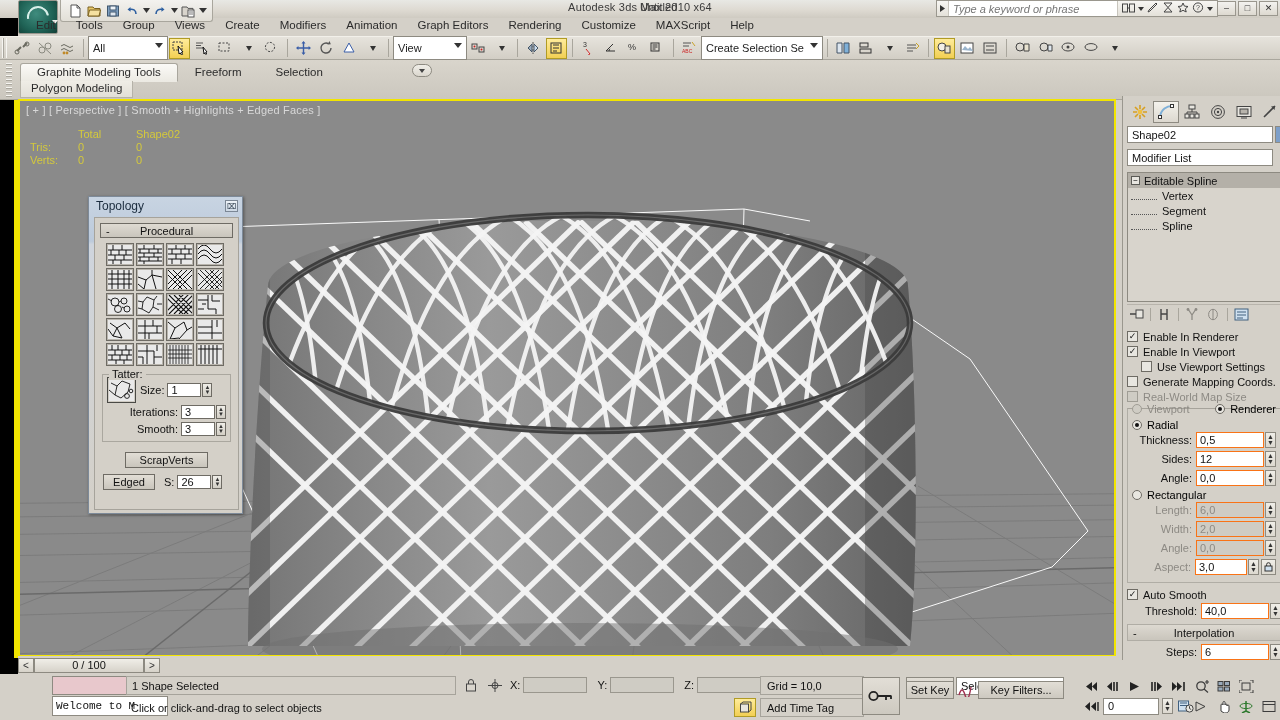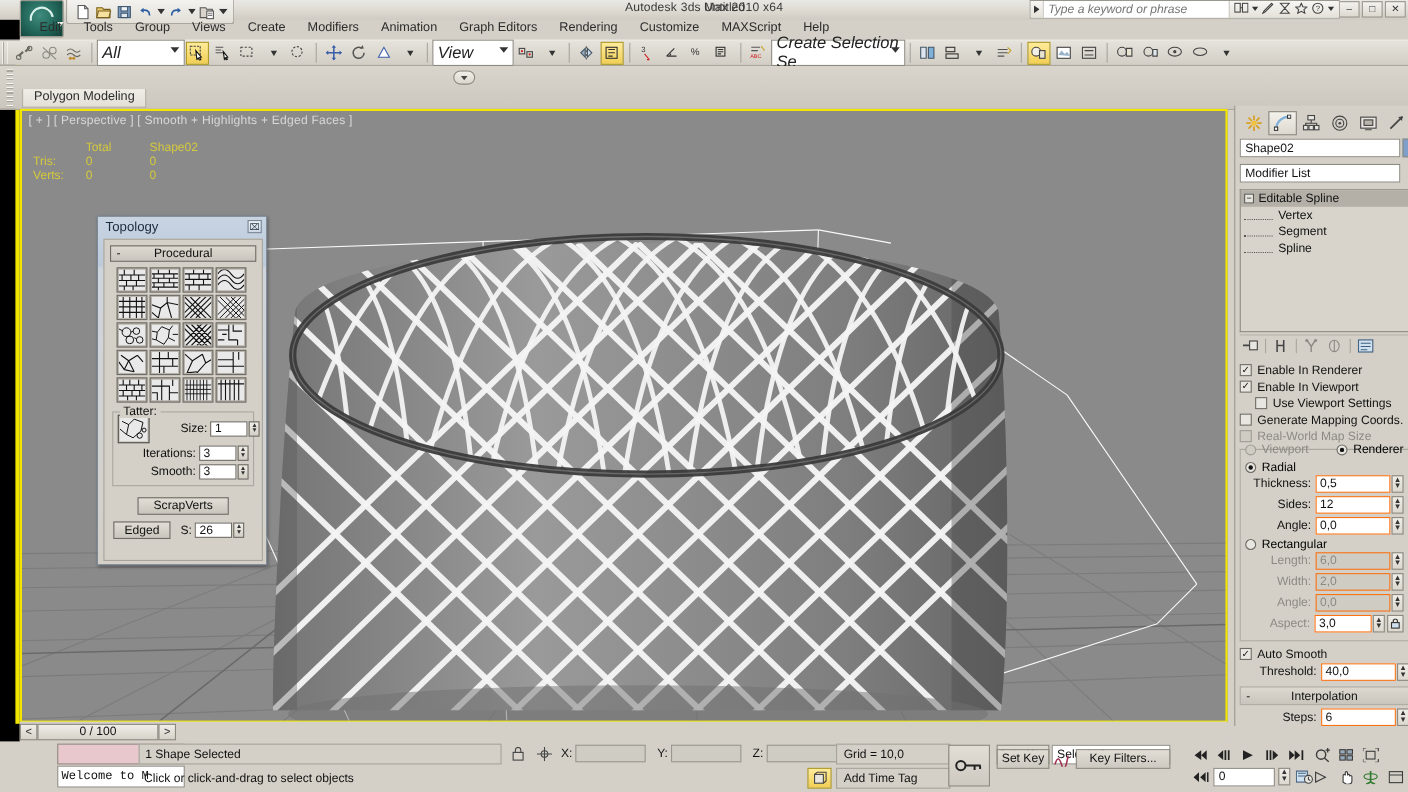--- a/index.html
+++ b/index.html
@@ -132,23 +132,22 @@
     font-size: 12px; color: #4a4a46; position: relative;
   }
   .tb-icon.active {
     background: linear-gradient(to bottom,#ffec9a,#f2cf53);
     border: 1px solid #b09b25;
   }
   .tb-sep { width: 1px; height: 18px; background: #a9a69d; margin: 0 4px; }
   .tb-combo {
     height: 24px; border: 1px solid #8d8a81;
     background: #fff; display: flex; align-items: center;
-    font-size: 15px; color: #222; padding-left: 4px;
+    font-size: 11px; color: #222; padding-left: 4px;
     position: relative;
-    font-style: italic;
   }
   .tb-combo .cb-arrow {
     position: absolute; right: 4px; top: 6px;
     width: 0; height: 0;
     border-left: 4px solid transparent; border-right: 4px solid transparent;
     border-top: 5px solid #333;
   }
 
   
   .ribbon {
@@ -912,20 +911,25 @@
     </div>
     <div class="tb-icon">
       <svg width="6" height="5" viewBox="0 0 6 5">
           <path d="M0 0h6L3 5z" fill="#333"></path>
         </svg>
     </div>
   </div>
 
   <div class="ribbon">
     <div class="ribbon-grip"></div>
+    <div class="rib-tabs">
+      <div class="rib-tab active">Graphite Modeling Tools</div>
+      <div class="rib-tab">Freeform</div>
+      <div class="rib-tab">Selection</div>
+    </div>
     <div class="rib-dropcircle">
       <span class="caret"></span>
     </div>
     <div class="rib-panel">Polygon Modeling</div>
   </div>
 
   <div class="viewport">
 
     <svg class="grid-floor" width="1094" height="554" viewBox="0 0 1094 554">
       <defs>
@@ -1283,21 +1287,21 @@
           <div class="tatter-icon">
             <svg width="25" height="22" viewBox="0 0 25 22">
                 <rect width="25" height="22" fill="#e9e9e9"></rect>
                 <g stroke="#111" stroke-width="0.9" fill="none">
                   <path d="M2 4l6 3 5-5M8 7l-2 9M13 2l8 3M21 5l-2 8M19 13l-7 6M6 16l6 3M0 11l6 5"></path>
                   <circle cx="18" cy="17" r="2.4"></circle>
                   <circle cx="22" cy="12" r="1.8"></circle>
                 </g>
               </svg>
           </div>
-          <div style="display:flex;align-items:center;margin-left:24px;">
+          <div style="display:flex;align-items:center;">
             <span class="topo-spin-label">Size:</span>
             <span class="topo-spin-field">1</span>
             <span class="topo-spinner">▲<br>▼</span>
           </div>
         </div>
         <div class="topo-spin-row">
           <span class="topo-spin-label">Iterations:</span>
           <span class="topo-spin-field">3</span>
           <span class="topo-spinner">▲<br>▼</span>
         </div>

